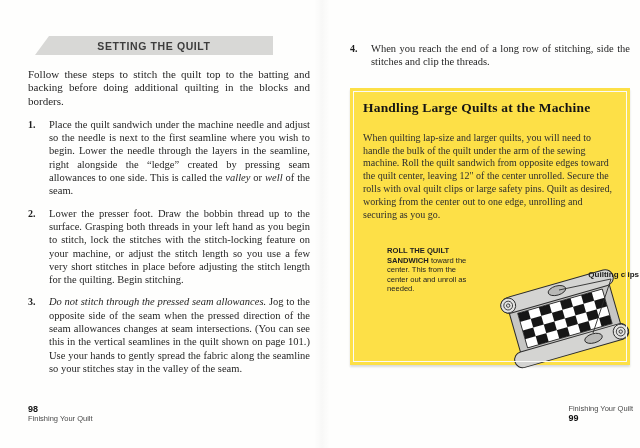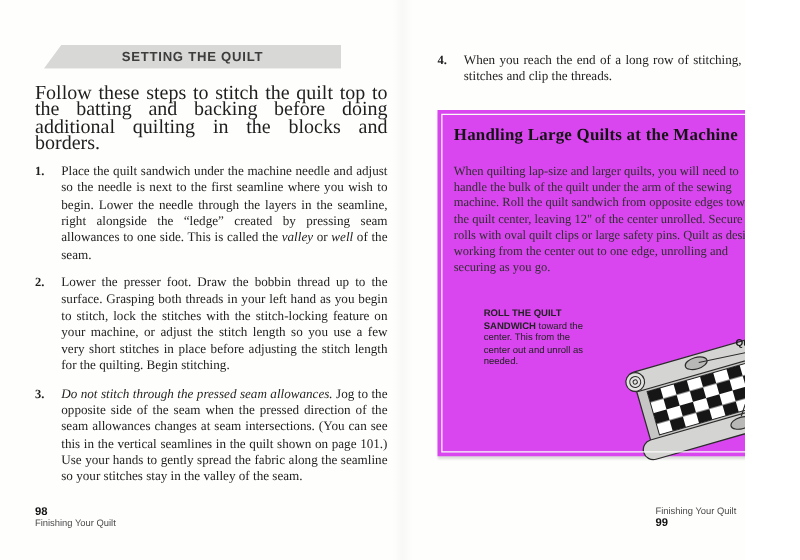--- a/index.html
+++ b/index.html
@@ -1,46 +1,46 @@
 <!DOCTYPE html>
 <html><head>
 <meta charset="utf-8">
 <style>
   html,body { margin:0; padding:0; }
   .spread {
-    position:relative; width:552px; height:448px;
+    position:relative; width:640px; height:448px;
     background:#fefefd; overflow:hidden;
-    font-family:"Liberation Serif", serif; color:#1f1f1f;padding-left:44px;
+    font-family:"Liberation Serif", serif; color:#1f1f1f;
   }
   
   .left-page { position:absolute; left:28px; top:36px; width:282px; }
   .banner {
     width:238px; height:19px; margin-left:7px;
     background:#d8d8d6;
     clip-path:polygon(14px 0, 100% 0, 100% 100%, 0 100%);
     text-align:center; line-height:20px;
     font-family:"Liberation Sans", sans-serif;
     font-weight:bold; font-size:10.5px; letter-spacing:.6px; color:#3d3d3d;
   }
   .intro {
-    margin:13px 0 0 0; font-size:16px; line-height:13.3px;
+    margin:13px 0 0 0; font-size:11px; line-height:13.3px;
     text-align:justify;
   }
   .steps { margin:10px 0 0 0; padding:0; list-style:none; }
   .step { display:flex; margin-top:9px; }
   .step-num {
     width:21px; flex:0 0 21px; font-weight:bold; font-size:10px;
     line-height:13.3px;
   }
   .step-text { flex:1; font-size:10.5px; line-height:13.3px; text-align:justify; }
   .ital { font-style:italic; }
   
   .right-page { position:absolute; left:350px; top:42px; width:280px; }
   .sidebar-box {
-    position:relative; margin-top:19px; background:#d946ef;
+    position:relative; margin-top:19px; background:#fde047;
     padding:12px 13px 10px 13px;
     box-shadow:0 2px 2px rgba(0,0,0,.14);
   }
   .sidebar-box::after {
     content:""; position:absolute; inset:3px;
     border:1px solid #fafaf8; pointer-events:none;
   }
   .sidebar-title { font-weight:bold; font-size:13.5px; color:#141414; letter-spacing:.2px; }
   .sidebar-body {
     margin-top:16px; font-size:10px; line-height:12.9px; color:#2e2e2e;

